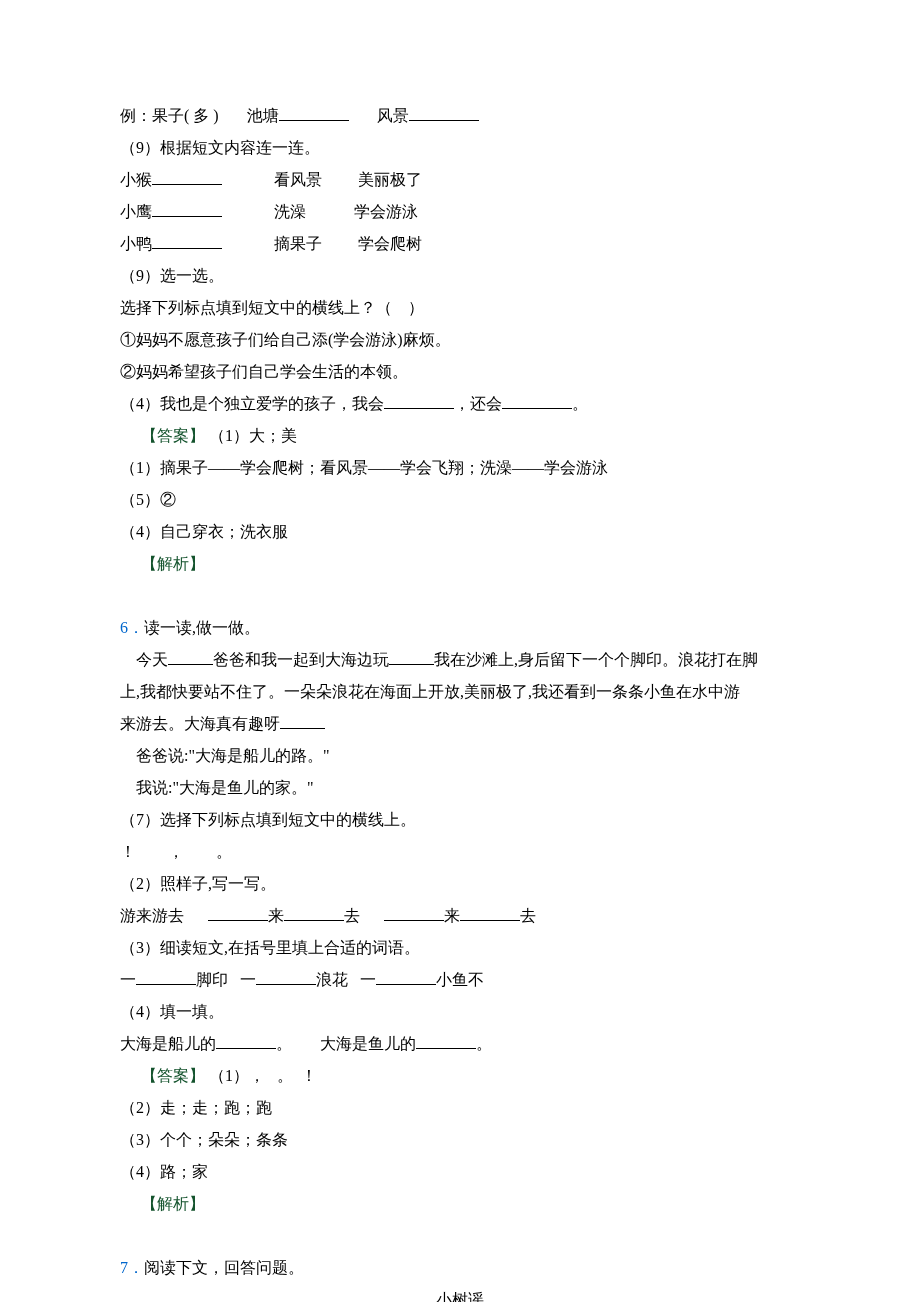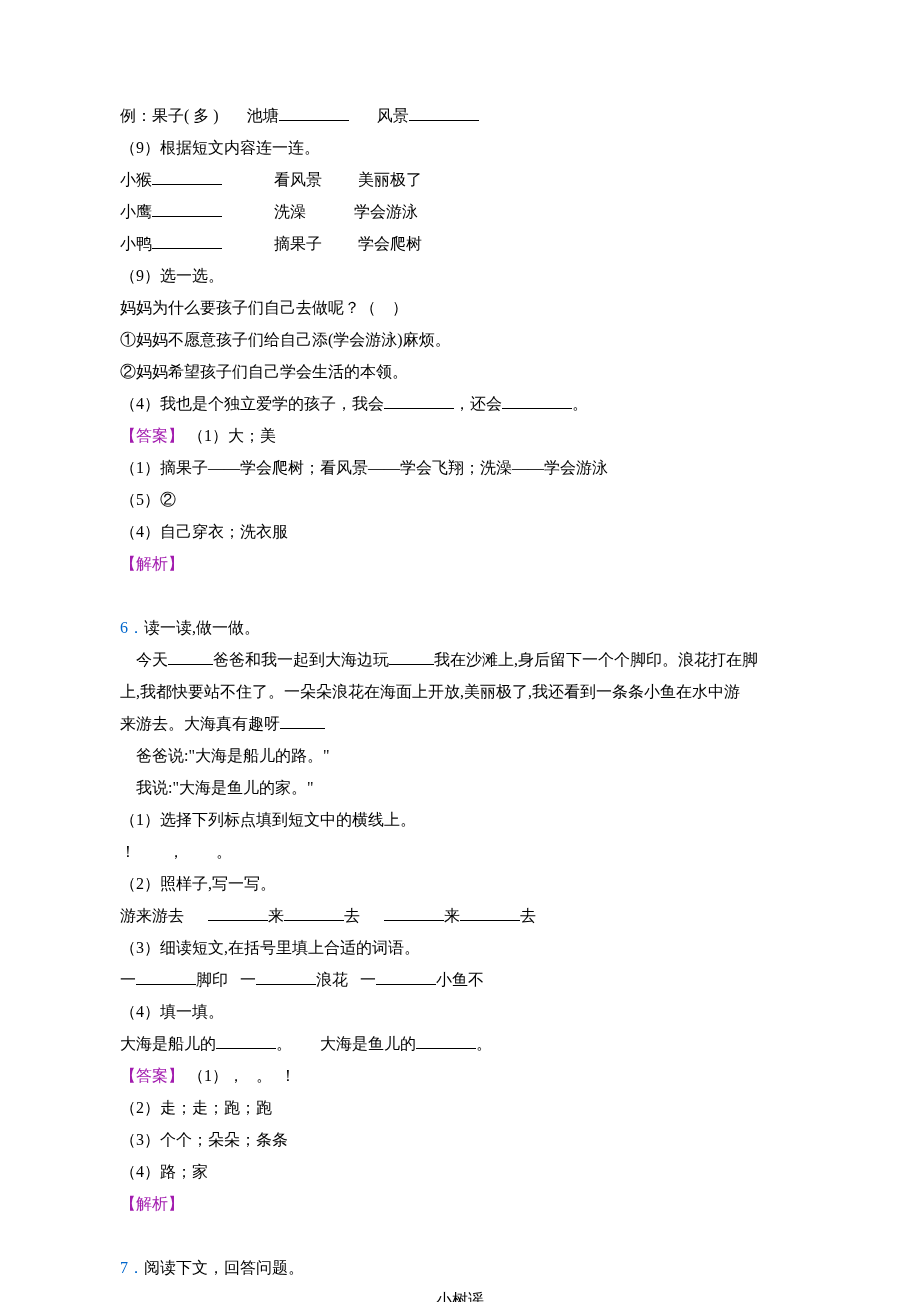--- a/index.html
+++ b/index.html
@@ -10,38 +10,38 @@
       line-height: 2.0;
       color: #000000;
       padding: 100px 120px 100px 120px;
       width: 920px;
     }
     .line { white-space: pre-wrap; }
     .blank { display: inline-block; border-bottom: 1px solid #000; height: 1em; vertical-align: baseline; }
     .b60 { width: 60px; }
     .b70 { width: 70px; }
     .b45 { width: 45px; }
-    .blue { color: #a21caf; }
+    .blue { color: #14532d; margin-left: 21px; }
     .center { text-align: center; }
     .qnum { color: #0066cc; }
     .spacer { height: 32px; }
   </style>
 </head>
 <body>
 
 <div class="line"><span>例：果子( 多 )</span>       <span>池塘</span><span class="blank b70"></span>       <span>风景</span><span class="blank b70"></span></div>
 
 <div class="line">（9）根据短文内容连一连。</div>
 
 <div class="line"><span>小猴</span><span class="blank b70"></span>             <span>看风景</span>         <span>美丽极了</span></div>
 <div class="line"><span>小鹰</span><span class="blank b70"></span>             <span>洗澡</span>            <span>学会游泳</span></div>
 <div class="line"><span>小鸭</span><span class="blank b70"></span>             <span>摘果子</span>         <span>学会爬树</span></div>
 
 <div class="line">（9）选一选。</div>
-<div class="line">妈妈为什么要孩子们自己去做呢？（    ）</div>
+<div class="line">选择下列标点填到短文中的横线上？（    ）</div>
 <div class="line">①妈妈不愿意孩子们给自己添(学会游泳)麻烦。</div>
 <div class="line">②妈妈希望孩子们自己学会生活的本领。</div>
 
 <div class="line"><span>（4）我也是个独立爱学的孩子，我会</span><span class="blank b70"></span><span>，还会</span><span class="blank b70"></span><span>。</span></div>
 
 <div class="line"><span class="blue">【答案】</span> <span>（1）大；美</span></div>
 <div class="line">（1）摘果子——学会爬树；看风景——学会飞翔；洗澡——学会游泳</div>
 <div class="line">（5）②</div>
 <div class="line">（4）自己穿衣；洗衣服</div>
 <div class="line blue">【解析】</div>
@@ -49,21 +49,21 @@
 <div class="spacer"></div>
 
 <div class="line"><span class="qnum">6．</span><span>读一读,做一做。</span></div>
 
 <div class="line">    <span>今天</span><span class="blank b45"></span><span>爸爸和我一起到大海边玩</span><span class="blank b45"></span><span>我在沙滩上,身后留下一个个脚印。浪花打在脚</span></div>
 <div class="line">上,我都快要站不住了。一朵朵浪花在海面上开放,美丽极了,我还看到一条条小鱼在水中游</div>
 <div class="line"><span>来游去。大海真有趣呀</span><span class="blank b45"></span></div>
 <div class="line">    <span>爸爸说:"大海是船儿的路。"</span></div>
 <div class="line">    <span>我说:"大海是鱼儿的家。"</span></div>
 
-<div class="line">（1）选择下列标点填到短文中的横线上。</div>
+<div class="line">（7）选择下列标点填到短文中的横线上。</div>
 <div class="line">！        ，        。</div>
 
 <div class="line">（2）照样子,写一写。</div>
 <div class="line"><span>游来游去</span>      <span class="blank b60"></span><span>来</span><span class="blank b60"></span><span>去</span>      <span class="blank b60"></span><span>来</span><span class="blank b60"></span><span>去</span></div>
 
 <div class="line">（3）细读短文,在括号里填上合适的词语。</div>
 <div class="line"><span>一</span><span class="blank b60"></span><span>脚印   一</span><span class="blank b60"></span><span>浪花   一</span><span class="blank b60"></span><span>小鱼不</span></div>
 
 <div class="line">（4）填一填。</div>
 <div class="line"><span>大海是船儿的</span><span class="blank b60"></span><span>。</span>       <span>大海是鱼儿的</span><span class="blank b60"></span><span>。</span></div>

